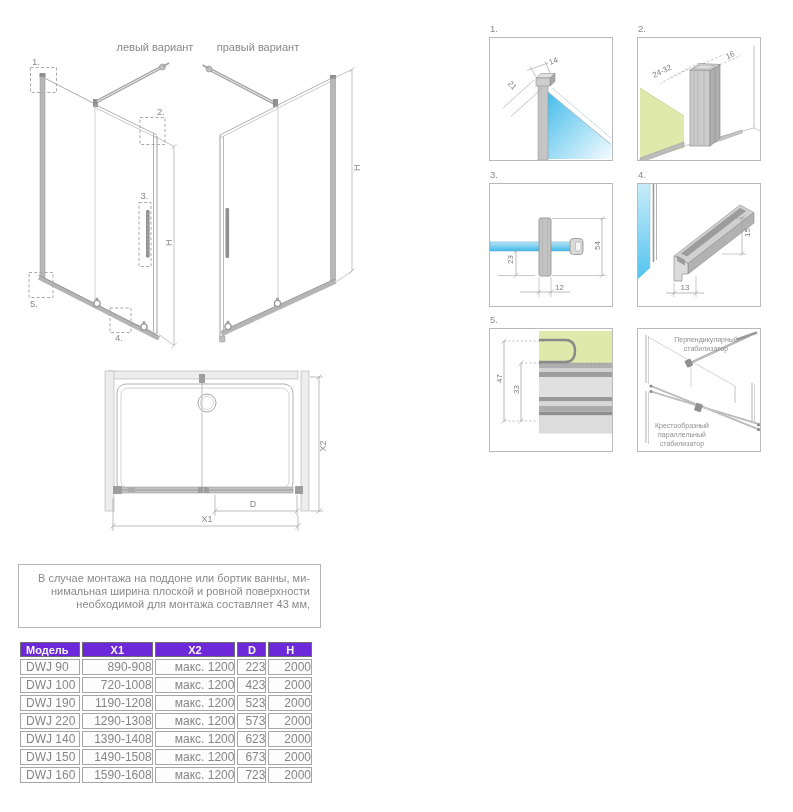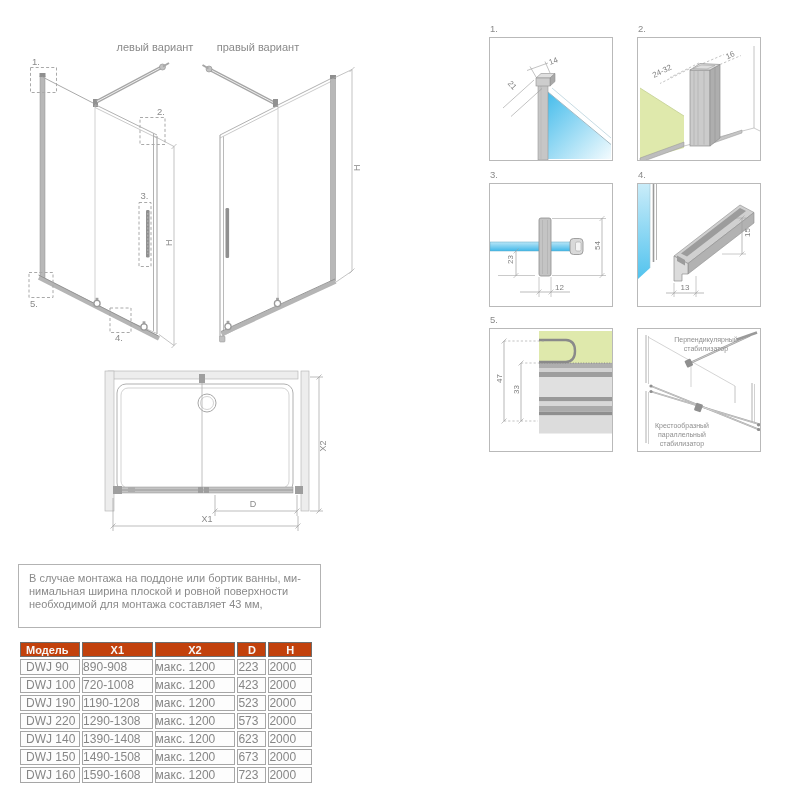--- a/index.html
+++ b/index.html
@@ -2,27 +2,27 @@
 <html><head>
 <meta charset="utf-8">
 <style>
   html,body{margin:0;padding:0;background:#ffffff;}
   #stage{position:relative;width:793px;height:812px;background:#ffffff;overflow:hidden;
          font-family:"Liberation Sans", sans-serif;}
   svg text{font-family:"Liberation Sans", sans-serif;}
   .panel{position:absolute;width:122px;height:122px;border:1px solid #b9b9b9;background:#fff;}
   .panel-num{position:absolute;top:-15px;left:0;font-size:9.5px;color:#8a8a8a;}
   #note-box{position:absolute;left:18px;top:564px;width:281px;height:48px;border:1px solid #b3b3b3;
-            padding:7px 10px;color:#8a8a8a;font-size:11px;line-height:13px;background:#fff;}
+            padding:7px 10px;color:#8a8a8a;font-size:11px;line-height:13px;background:#fff;text-align:right;}
   #spec-table{position:absolute;left:18px;top:640px;border-collapse:separate;border-spacing:2px;
               table-layout:fixed;width:296px;}
-  #spec-table th{background:#c2410c;color:#f7f7f7;font-size:11px;font-weight:bold;height:13px;
+  #spec-table th{background:#6d28d9;color:#f7f7f7;font-size:11px;font-weight:bold;height:13px;
                  padding:0;text-align:center;border:1px solid #6e6e6e;}
   #spec-table td{background:#fdfdfd;border:1px solid #a6a6a6;color:#868686;font-size:12px;
-                 height:13px;padding:0;text-align:left;white-space:nowrap;overflow:hidden;}
+                 height:13px;padding:0;text-align:right;white-space:nowrap;overflow:hidden;}
   #spec-table th.col-model, #spec-table td.col-model{text-align:left;padding-left:5px;}
 </style>
 </head>
 <body>
 
 <div id="stage">
 
   <svg style="position:absolute;left:5px;top:25px;" width="370" height="330" viewBox="0 0 370 330">
 
     <g>

